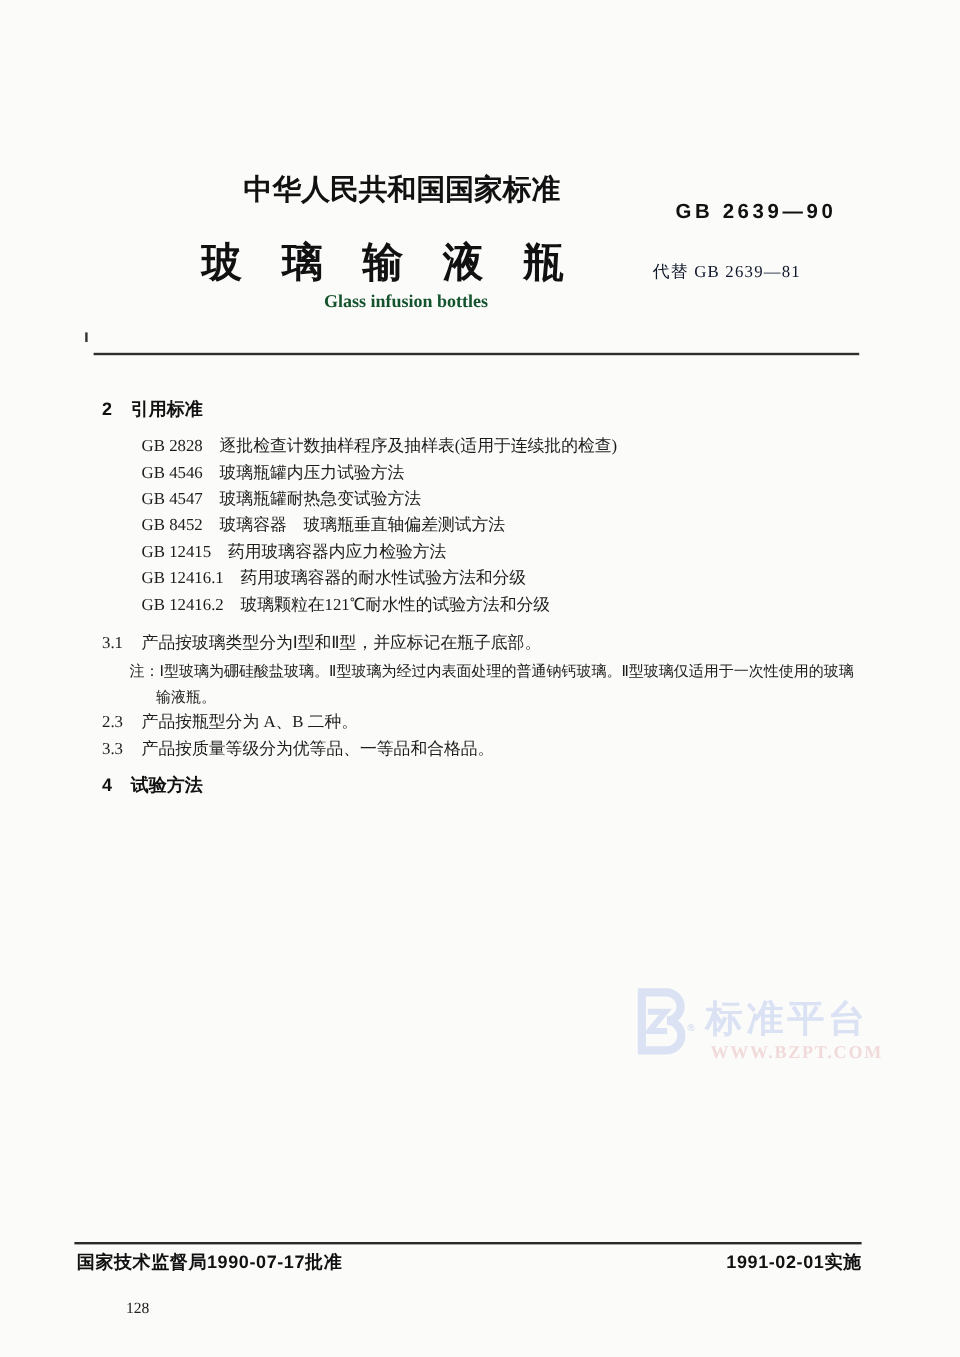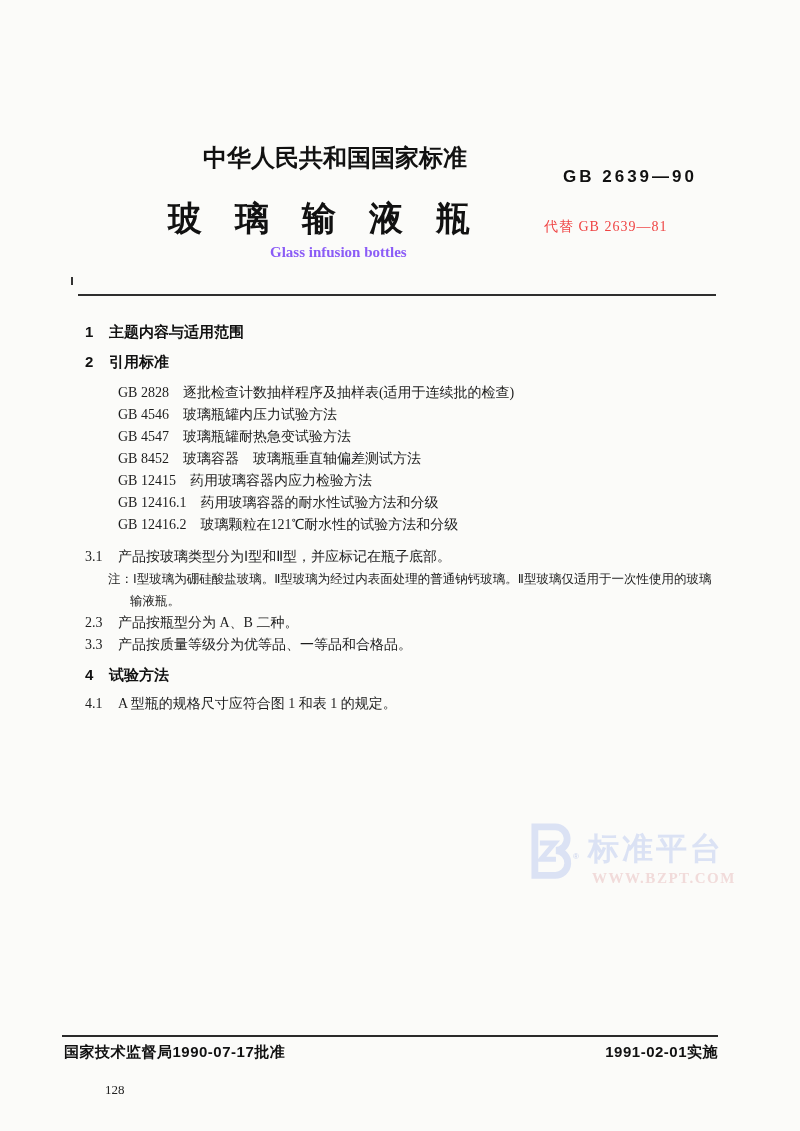--- a/index.html
+++ b/index.html
@@ -20,26 +20,26 @@
     font-family:"Liberation Sans", sans-serif; font-weight:bold;
     font-size:17px; letter-spacing:3px; color:#111; white-space:nowrap;
   }
   .title-cn {
     position:absolute; left:168px; top:196px;
     font-family:"Liberation Sans", sans-serif; font-weight:bold;
     font-size:34px; letter-spacing:33px; color:#111; white-space:nowrap;
   }
   .replaces {
     position:absolute; left:544px; top:218px;
-    font-size:14px; letter-spacing:1px; color:#ef4444; white-space:nowrap;
+    font-size:14px; letter-spacing:1px; color:#0f172a; white-space:nowrap;
   }
   .title-en {
     position:absolute; left:270px; top:244px;
     font-family:"Liberation Serif", serif; font-weight:bold;
-    font-size:15px; color:#8b5cf6;
+    font-size:15px; color:#14532d;
   }
   .speck {
     position:absolute; left:71px; top:277px; width:2px; height:8px; background:#333;
   }
   .top-rule {
     position:absolute; left:78px; top:294px; width:638px; height:2px; background:#2e2e2e;
   }
   
   .content {
     position:absolute; left:85px; top:322px; width:656px;
@@ -106,23 +106,20 @@
   <div class="std-label">中华人民共和国国家标准</div>
   <div class="std-code">GB 2639—90</div>
   <div class="title-cn">玻璃输液瓶</div>
   <div class="replaces">代替 GB 2639—81</div>
   <div class="title-en">Glass infusion bottles</div>
   <div class="speck"></div>
   <div class="top-rule"></div>
 
   <div class="content">
 
-    <div class="sec-heading">
-      <span class="sec-num">1</span><span>主题内容与适用范围</span>
-    </div>
 
     <div class="sec-heading gap10">
       <span class="sec-num">2</span><span>引用标准</span>
     </div>
     <div class="ref-list">
       <div class="ref-item"><span class="ref-code">GB 2828</span><span class="ref-title">逐批检查计数抽样程序及抽样表(适用于连续批的检查)</span></div>
       <div class="ref-item"><span class="ref-code">GB 4546</span><span class="ref-title">玻璃瓶罐内压力试验方法</span></div>
       <div class="ref-item"><span class="ref-code">GB 4547</span><span class="ref-title">玻璃瓶罐耐热急变试验方法</span></div>
       <div class="ref-item"><span class="ref-code">GB 8452</span><span class="ref-title">玻璃容器　玻璃瓶垂直轴偏差测试方法</span></div>
       <div class="ref-item"><span class="ref-code">GB 12415</span><span class="ref-title">药用玻璃容器内应力检验方法</span></div>
@@ -137,23 +134,20 @@
     <div class="clause">
       <span class="clause-num">2.3</span><span>产品按瓶型分为 A、B 二种。</span>
     </div>
     <div class="clause">
       <span class="clause-num">3.3</span><span>产品按质量等级分为优等品、一等品和合格品。</span>
     </div>
 
     <div class="sec-heading gap8" style="margin-top:9px;">
       <span class="sec-num">4</span><span>试验方法</span>
     </div>
-    <div class="clause gap8">
-      <span class="clause-num">4.1</span><span>A 型瓶的规格尺寸应符合图 1 和表 1 的规定。</span>
-    </div>
 
   </div>
 
   <div class="watermark">
     <svg class="wm-logo" viewBox="0 0 100 100" aria-hidden="true">
       <path d="M24 8 h32 a19 19 0 0 1 2 38 a20 20 0 0 1 -2 40 h-32 z" fill="none" stroke="#dbe2f4" stroke-width="11"></path>
       <path d="M32 34 h24 l-22 26 h24" fill="none" stroke="#dbe2f4" stroke-width="8"></path>
     </svg>
     <span class="wm-reg">®</span>
     <div class="wm-name" style="color:#dbe2f4;text-align:center;">标准平台</div>

